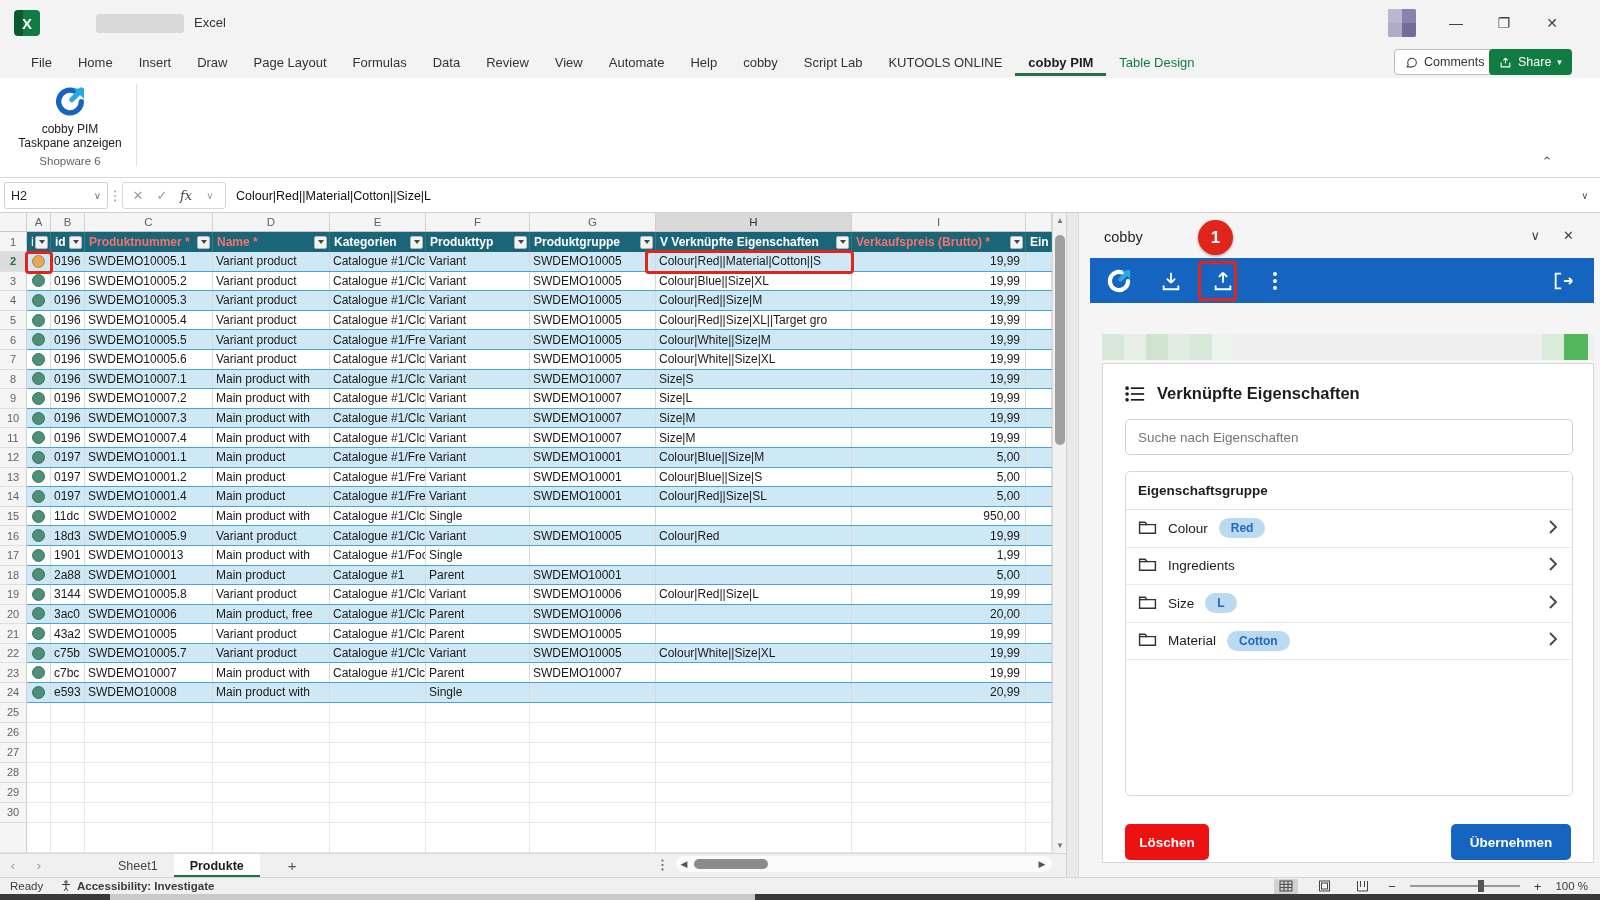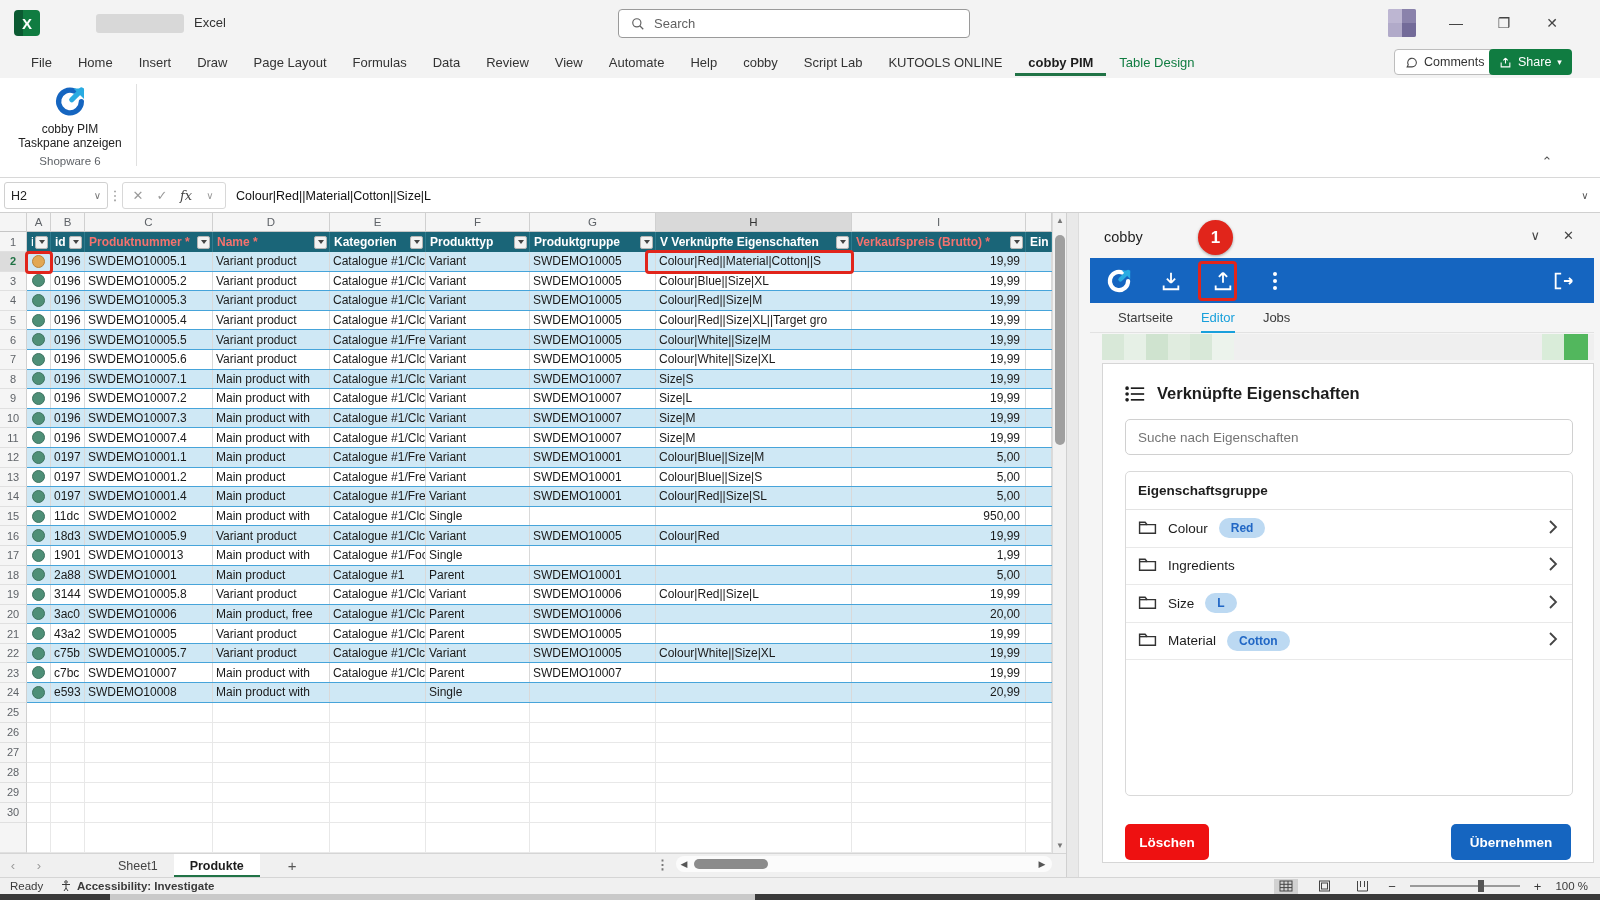--- a/index.html
+++ b/index.html
@@ -126,27 +126,20 @@
   .btn-delete { position:absolute; left:22px; top:460px; width:84px; height:36px; background:#ee1111; color:#fff; font-weight:bold; font-size:13.5px; border:none; border-radius:5px; }
   .btn-apply { position:absolute; right:22px; top:460px; width:120px; height:36px; background:#1565c0; color:#fff; font-weight:bold; font-size:13.5px; border:none; border-radius:5px; }
 </style>
 </head>
 <body>
 
 <div class="abs titlebar">
   <div class="abs appicon">X</div>
   <div class="abs docblur"></div>
   <div class="abs apptitle">Excel</div>
-  <div class="abs searchbox">
-    <svg width="14" height="14" viewBox="0 0 24 24" fill="none" stroke="#616161" stroke-width="2">
-        <circle cx="10" cy="10" r="7"></circle>
-        <line x1="15" y1="15" x2="21" y2="21"></line>
-      </svg>
-    <span>Search</span>
-  </div>
   <div class="abs avatar">
     <i style="left:0;top:0;background:#bdb6d2;"></i>
       <i style="left:14px;top:0;background:#8a82ab;"></i>
     <i style="left:0;top:14px;background:#b1aac9;"></i>
       <i style="left:14px;top:14px;background:#736b99;"></i>
   </div>
   <div class="abs winbtn" style="left:1446px;">—</div>
   <div class="abs winbtn" style="left:1494px;">❐</div>
   <div class="abs winbtn" style="left:1542px;">✕</div>
 </div>
@@ -812,25 +805,20 @@
         <i></i>
       </span>
     <span class="tb-icon tb-logout">
       <svg width="24" height="22" viewBox="0 0 24 24" fill="none" stroke="#fff" stroke-width="2">
           <path d="M10 4H4v16h6"></path>
           <path d="M13 12h9m0 0l-3.5-3.5M22 12l-3.5 3.5"></path>
         </svg>
     </span>
   </div>
 
-  <div class="pane-tabs" id="paneTabs">
-      <div class="ptab">Startseite</div>
-      <div class="ptab active">Editor</div>
-      <div class="ptab">Jobs</div>
-    </div>
 
   <div class="pane-blur">
     <i style="left:0;width:22px;background:#d8e8d8;"></i>
       <i style="left:22px;width:22px;background:#e6f0e6;"></i>
     <i style="left:44px;width:22px;background:#cfe3cf;"></i>
       <i style="left:66px;width:22px;background:#e0ecdf;"></i>
     <i style="left:88px;width:22px;background:#d8e8d8;"></i>
       <i style="left:110px;width:22px;background:#ecf3ec;"></i>
     <i style="left:440px;width:22px;background:#d9ecd9;"></i>
       <i style="left:462px;width:24px;background:#52b75d;"></i>

